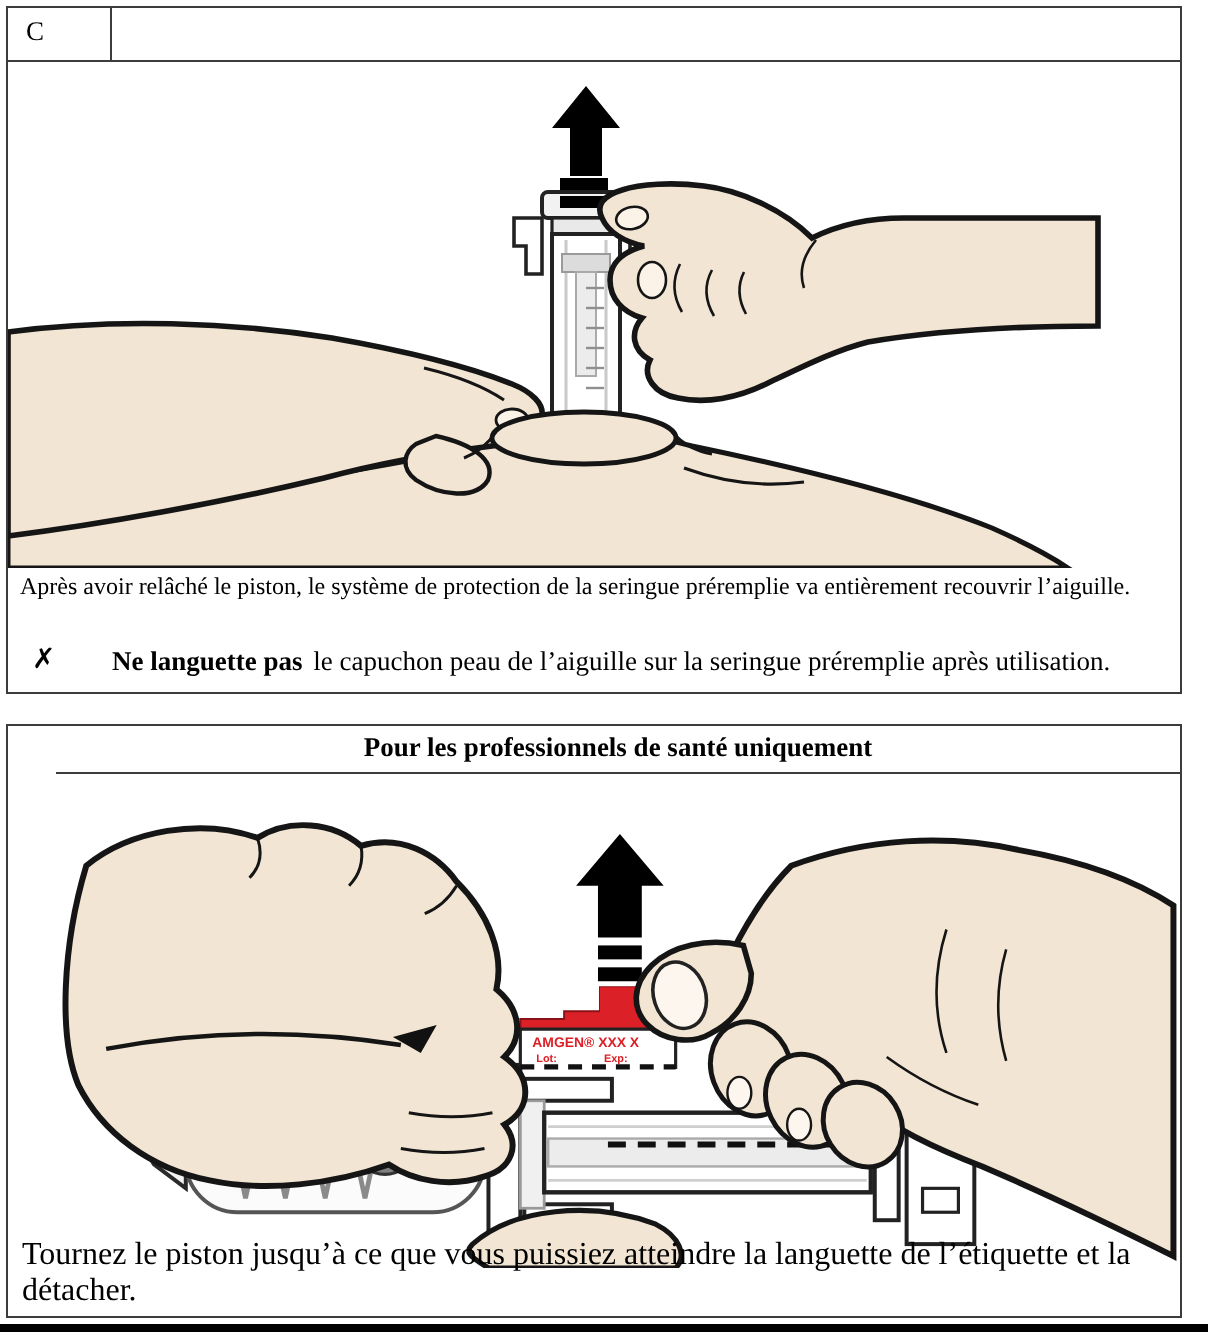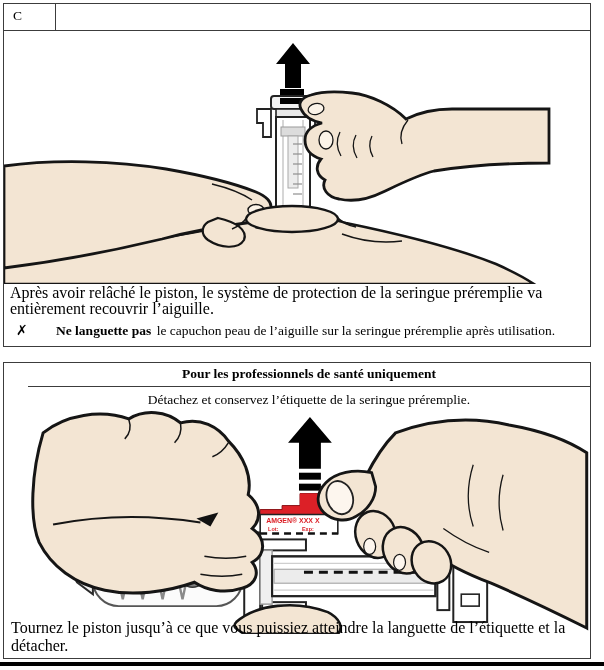--- a/index.html
+++ b/index.html
@@ -6,21 +6,21 @@
   body{width:604px;height:670px;font-family:"Liberation Serif",serif;color:#000;position:relative;overflow:hidden;}
   .box{position:absolute;left:3px;width:588px;border:1px solid #3c3c3c;background:#fff;box-sizing:border-box;}
   .box1{top:3px;height:344px;}
   .box2{top:362px;height:297px;padding-left:24px;}
   .step-row{display:flex;border-bottom:1px solid #3c3c3c;height:27px;font-size:13.5px;box-sizing:border-box;}
   .step-letter{width:52px;border-right:1px solid #3c3c3c;padding:4px 0 0 9px;box-sizing:border-box;}
   .step-instruction{flex:1;padding:4px 0 0 8px;}
   .illus{position:absolute;left:0;}
   .illus1{top:28px;width:586px;height:252px;}
   .illus2{top:44px;width:586px;height:227px;}
-  .note{position:absolute;top:281px;left:6px;width:572px;font-size:16px;line-height:16px;margin:0;}
+  .note{position:absolute;top:281px;left:6px;width:572px;font-size:12px;line-height:16px;margin:0;}
   .warning-row{position:absolute;top:318px;left:6px;right:6px;display:flex;font-size:13.5px;line-height:17px;}
   .x-icon{font-family:"DejaVu Sans",sans-serif;font-weight:bold;font-size:14px;margin-left:6px;width:16px;}
   .warning-text{margin:0 0 0 24px;}
   .warning-text b{margin-right:2px;}
   .box2-header{border-bottom:1px solid #3c3c3c;text-align:center;font-weight:bold;font-size:13.5px;padding:3px 0 4px 0;}
   .box2-subtitle{text-align:center;font-size:13.5px;padding:5px 0 0 0;}
   .box2-footer{position:absolute;bottom:3px;left:7px;right:24px;font-size:16px;}
   .page-rule{position:absolute;top:662px;left:0;width:604px;height:4px;background:#000;}
   svg{display:block;}
 </style>
@@ -98,21 +98,20 @@
     <p class="note">Après avoir relâché le piston, le système de protection de la seringue préremplie va entièrement recouvrir l’aiguille.</p>
 
     <div class="warning-row">
       <span class="x-icon">✗</span>
       <p class="warning-text"><b>Ne languette pas</b> <span>le capuchon peau de l’aiguille sur la seringue préremplie après utilisation.</span></p>
     </div>
   </section>
 
   <section class="box box2">
     <div class="box2-header">Pour les professionnels de santé uniquement</div>
-    <div class="box2-subtitle">Détachez et conservez l’étiquette de la seringue préremplie.</div>
 
     <div class="illus illus2">
       <svg width="586" height="227" viewBox="0 0 586 228">
 
         <g>
           <path d="M88,152 L72,164 Q68,170 72,176 L88,188 Z" fill="#f2f2f2" stroke="#2a2a2a" stroke-width="2"></path>
           <rect x="88" y="140" width="150" height="60" rx="26" fill="#fbfbfb" stroke="#555" stroke-width="2"></rect>
           <polyline points="100,170 108,147 118,193 128,147 138,193 148,147 158,193 168,147 178,193 188,147 196,170" fill="none" stroke="#8a8a8a" stroke-width="2.4"></polyline>
           <ellipse cx="188" cy="170" rx="13" ry="11" fill="#808080" stroke="#333" stroke-width="1.6"></ellipse>
           <rect x="240" y="126" width="16" height="92" fill="#fff" stroke="#222" stroke-width="2"></rect>

